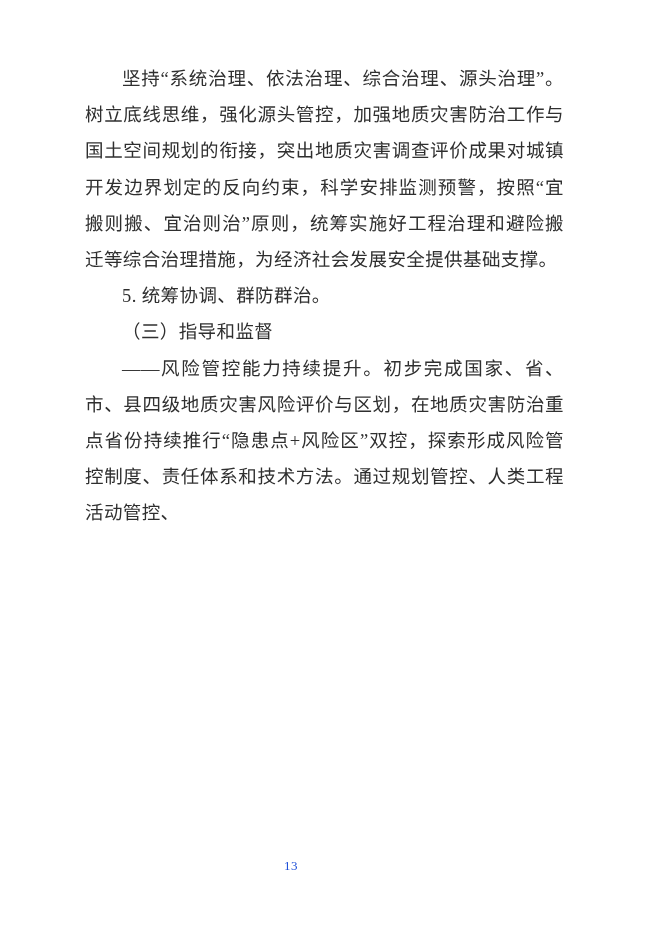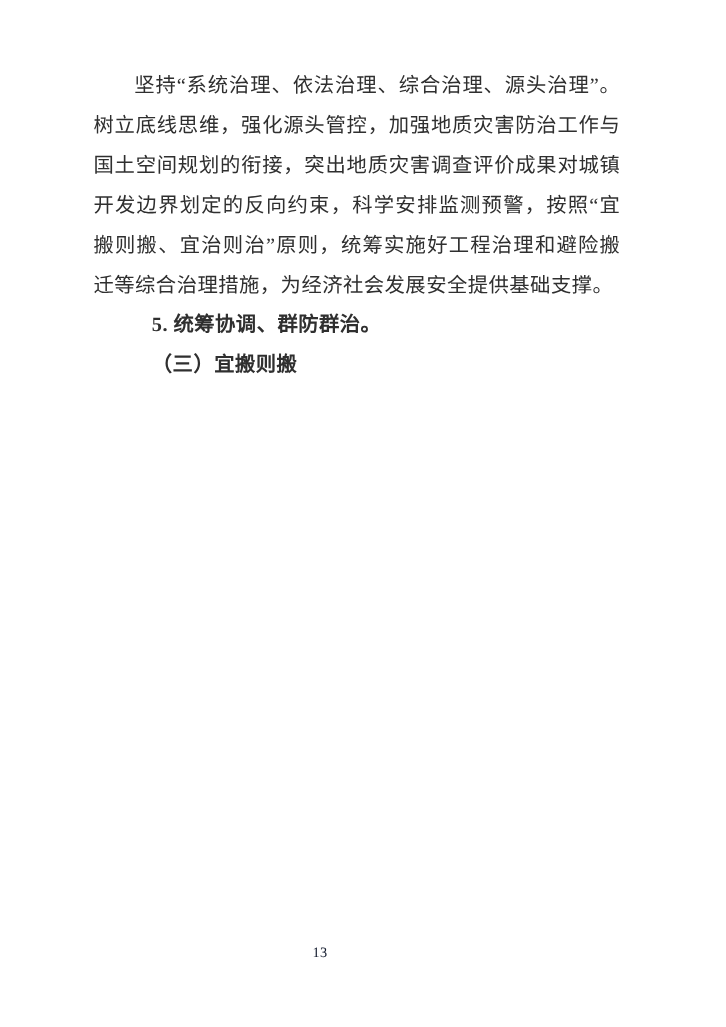--- a/index.html
+++ b/index.html
@@ -30,38 +30,38 @@
   .para {
     margin: 0;
     padding: 0;
     text-indent: 2em;
   }
   .para.heading {
     font-weight: bold;
     text-align: left;
   }
   .seg-bold {
-    font-weight: bold;
-    margin-left: 16px;
+    font-weight: normal;
   }
   .page-number {
     position: absolute;
     left: 0;
     top: 858px;
     width: 100%;
     text-align: center;
     font-size: 13px;
     letter-spacing: 0.5px;
-    color: #0f172a;
+    color: #1d4ed8;
     font-family: "Liberation Serif", "DejaVu Serif", serif;
   }
 </style>
 </head>
 <body>
 
 <div class="page">
   <div class="content" id="doc-body" style="color: rgb(47, 47, 47);">
       <p class="para body"><span class="seg">坚持“系统治理、依法治理、综合治理、源头治理”。树立底线思维，强化源头管控，加强地质灾害防治工作与国土空间规划的衔接，突出地质灾害调查评价成果对城镇开发边界划定的反向约束，科学安排监测预警，按照“宜搬则搬、宜治则治”原则，统筹实施好工程治理和避险搬迁等综合治理措施，为经济社会发展安全提供基础支撑。</span></p>
       <p class="para heading"><span class="seg-bold">5. 统筹协调、群防群治。</span></p>
-      <p class="para heading"><span class="seg-bold">（三）宜搬则搬</span></p>
+      <p class="para heading"><span class="seg-bold">（三）指导和监督</span></p>
+      <p class="para body"><span class="seg-bold">——风险管控能力持续提升。</span><span class="seg">初步完成国家、省、市、县四级地质灾害风险评价与区划，在地质灾害防治重点省份持续推行“隐患点+风险区”双控，探索形成风险管控制度、责任体系和技术方法。通过规划管控、人类工程活动管控、</span></p>
     </div>
   <div class="page-number">13</div>
 </div>
 
 </body></html>

